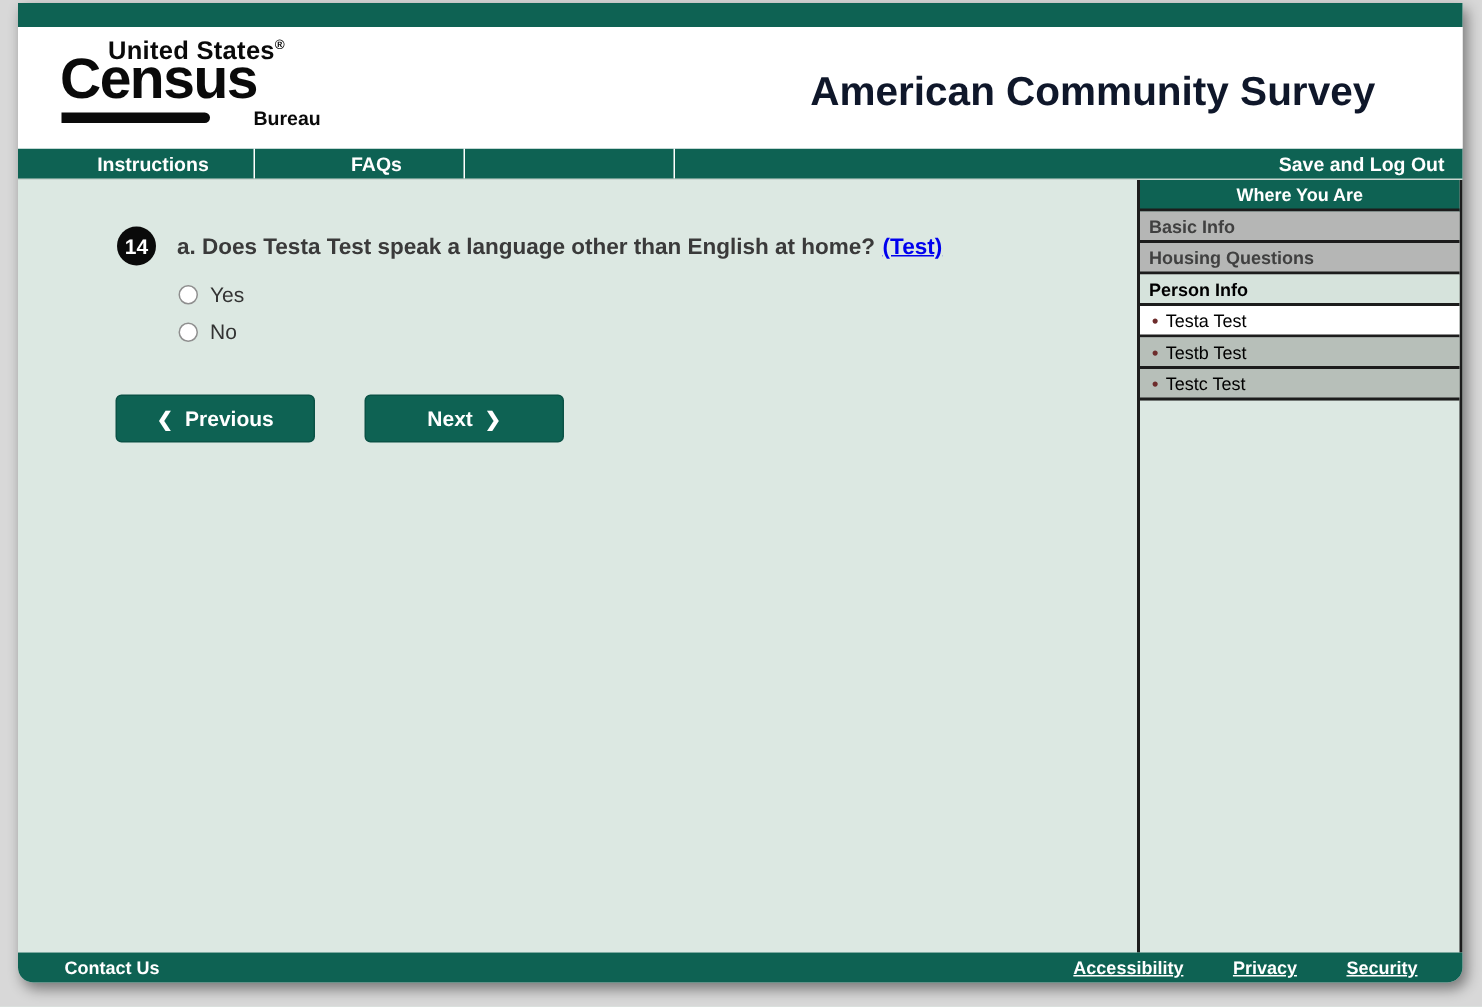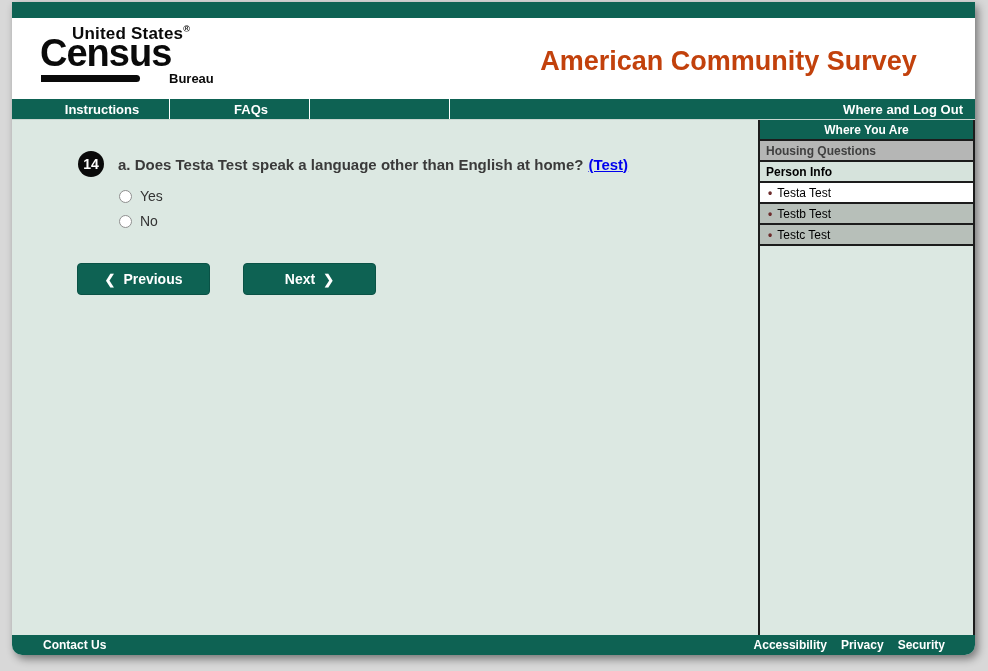--- a/index.html
+++ b/index.html
@@ -22,21 +22,21 @@
   
   .header { height:81px; background:#ffffff; position:relative; flex:none; }
   .logo { position:absolute; left:28px; top:2px; width:160px; height:66px; color:#0a0a0a; }
   .logo-us { position:absolute; left:32px; top:4px; font-size:17px; font-weight:bold; letter-spacing:0.2px; white-space:nowrap; }
   .logo-us sup { font-size:9px; }
   .logo-census { position:absolute; left:0px; top:14px; font-size:38px; font-weight:bold; letter-spacing:-1px; line-height:1; white-space:nowrap; }
   .logo-bar { position:absolute; left:1px; top:55px; width:99px; height:7px; background:#0a0a0a; border-radius:0 4px 4px 0; }
   .logo-bureau { position:absolute; left:104px; top:51px; font-size:13px; font-weight:bold; white-space:nowrap;padding-left:25px; }
   .app-title {
     position:absolute; left:490px; right:20px; top:28px;
-    text-align:center; font-size:27px; font-weight:bold; color:#c2410c;
+    text-align:center; font-size:27px; font-weight:bold; color:#0f172a;
     white-space:nowrap;
   }
 
   
   .navbar { height:21px; background:#0e6253; display:flex; align-items:stretch; color:#ffffff; font-size:13px; font-weight:bold; flex:none; border-bottom:1px solid #c9d6d0; }
   .nav-item { width:158px; display:flex; align-items:center; justify-content:center; border-right:1px solid #ffffff; cursor:pointer;padding-left:23px; }
   .nav-item.second { width:140px; }
   .nav-spacer { flex:1; }
   .nav-save { display:flex; align-items:center; padding-right:12px; cursor:pointer; }
 
@@ -97,21 +97,21 @@
 
   
   .footer {
     height:20px; background:#0e6253; flex:none;
     border-radius:0 0 10px 10px;
     display:flex; align-items:center;
     color:#ffffff; font-size:12px; font-weight:bold;
   }
   .footer-left { padding-left:31px; }
   .footer-spacer { flex:1; }
-  .footer-right { display:flex; gap:14px; padding-right:30px; }
+  .footer-right { display:flex; gap:33px; padding-right:30px;text-decoration:underline; }
   .footer a, .flink { cursor:pointer; white-space:nowrap; }
 </style>
 </head>
 <body>
 
 <div class="card">
 
   <div class="top-strip"></div>
 
   <div class="header">
@@ -122,21 +122,21 @@
       <div class="logo-bureau">Bureau</div>
     </div>
     <div class="app-title">American Community Survey</div>
   </div>
 
   <div class="navbar">
     <div class="nav-item">Instructions</div>
     <div class="nav-item second">FAQs</div>
     <div class="nav-item second"></div>
     <div class="nav-spacer"></div>
-    <div class="nav-save">Where and Log Out</div>
+    <div class="nav-save">Save and Log Out</div>
   </div>
 
   <div class="main">
 
     <div class="content">
       <div class="q-row">
         <div class="q-badge">14</div>
         <div class="q-text">
           <span>a. Does Testa Test speak a language other than English at home?</span><span class="q-help">(Test)</span>
         </div>
@@ -156,20 +156,21 @@
         <span>Previous</span>
       </button>
       <button class="btn btn-next">
         <span>Next</span>
         <span class="chev chev-right">❯</span>
       </button>
     </div>
 
     <div class="sidebar">
       <div class="wya-header">Where You Are</div>
+      <div class="wya-item wya-section">Basic Info</div>
       <div class="wya-item wya-section">Housing Questions</div>
       <div class="wya-item wya-section-active">Person Info</div>
       <div class="wya-item wya-person-current">
         <span class="bullet">•</span>
         <span>Testa Test</span>
       </div>
       <div class="wya-item wya-person">
         <span class="bullet">•</span>
         <span>Testb Test</span>
       </div>

